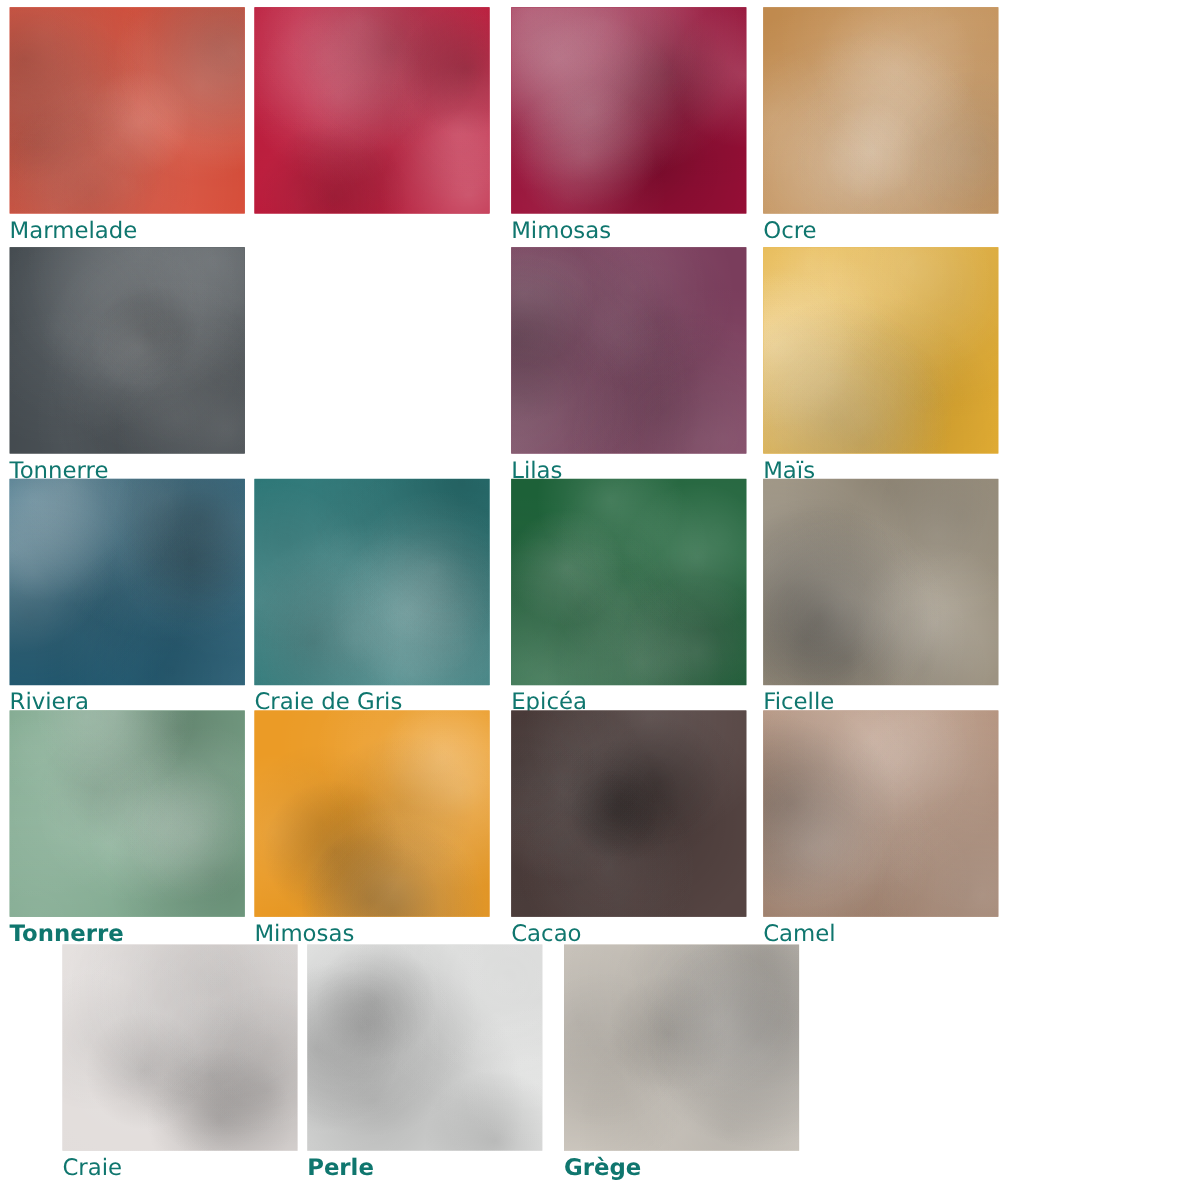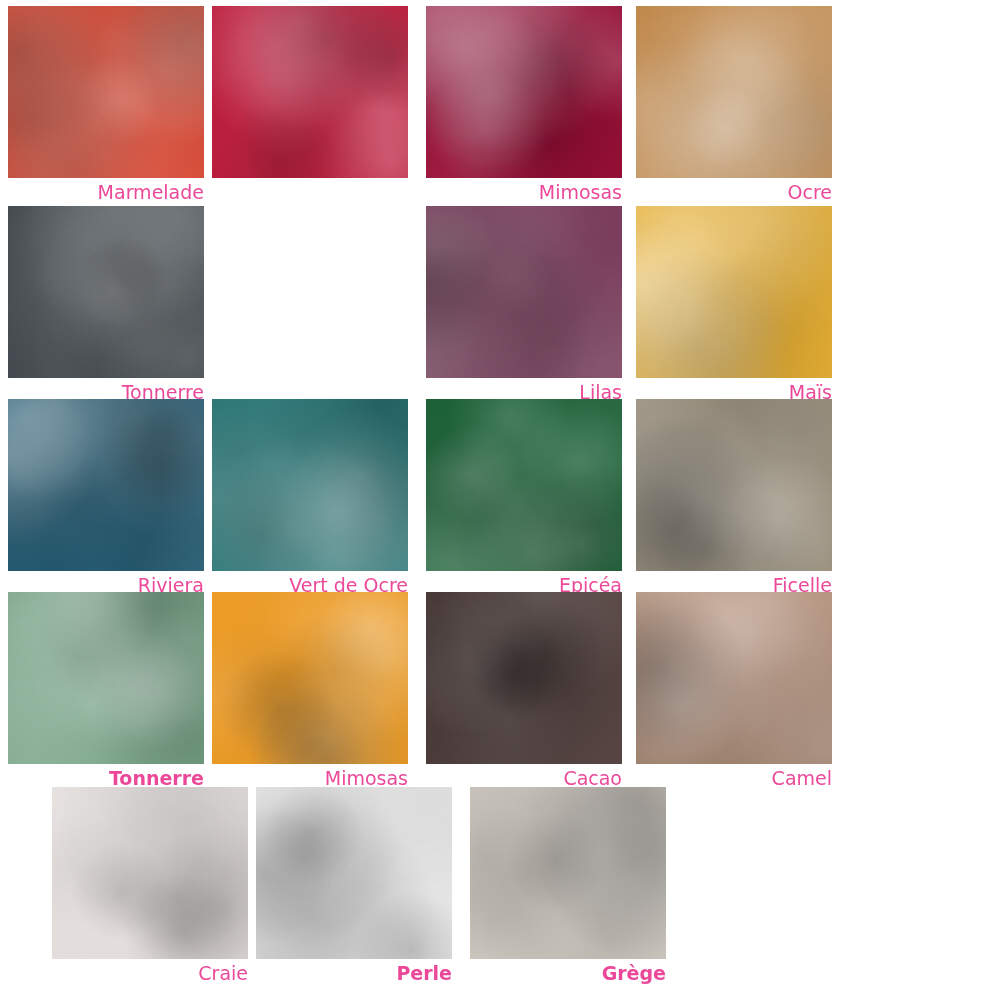--- a/index.html
+++ b/index.html
@@ -27,23 +27,23 @@
     height: 172px;
     position: relative;
     overflow: hidden;
   }
   .swatch .tex {
     position: absolute;
     inset: 0;
   }
   .label {
     display: block;
-    text-align: right;
+    text-align: left;
     font-size: 19px;
-    color: #ec4899;
+    color: #0f766e;
     line-height: 26px;
     padding-top: 1px;
     white-space: nowrap;
   }
   .label.bold {
     font-weight: bold;
   }
   
   .c0 { left: 8px; }
   .c1 { left: 212px; }
@@ -104,21 +104,21 @@
     <div class="swatch-cell c0 r2">
       <div class="swatch" style="background: rgb(26, 88, 114);">
         <div class="tex" style="background-image: radial-gradient(circle at 81% 19%, rgba(0, 0, 0, 0.173) 0%, rgba(0, 0, 0, 0) 34%), radial-gradient(circle at 68% 93%, rgba(0, 0, 0, 0.133) 0%, rgba(0, 0, 0, 0) 56%), radial-gradient(circle at 97% 21%, rgba(255, 255, 255, 0.13) 0%, rgba(255, 255, 255, 0) 49%), radial-gradient(circle at 10% 46%, rgba(255, 255, 255, 0.157) 0%, rgba(255, 255, 255, 0) 67%), radial-gradient(circle at 77% 39%, rgba(0, 0, 0, 0.18) 0%, rgba(0, 0, 0, 0) 32%), radial-gradient(circle at 10% 10%, rgba(255, 255, 255, 0.18) 0%, rgba(255, 255, 255, 0) 36%), radial-gradient(circle at 25% 3%, rgba(255, 255, 255, 0.192) 0%, rgba(255, 255, 255, 0) 45%), radial-gradient(circle at 67% 10%, rgba(255, 255, 255, 0.17) 0%, rgba(255, 255, 255, 0) 58%), radial-gradient(circle at 1% 34%, rgba(255, 255, 255, 0.204) 0%, rgba(255, 255, 255, 0) 39%), radial-gradient(circle at 97% 97%, rgba(255, 255, 255, 0.12) 0%, rgba(255, 255, 255, 0) 60%), radial-gradient(circle at 61% 13%, rgba(0, 0, 0, 0.153) 0%, rgba(0, 0, 0, 0) 67%), radial-gradient(circle at 9% 66%, rgba(0, 0, 0, 0.208) 0%, rgba(0, 0, 0, 0) 46%), radial-gradient(circle at 79% 51%, rgba(0, 0, 0, 0.106) 0%, rgba(0, 0, 0, 0) 60%), radial-gradient(circle at 24% 12%, rgba(0, 0, 0, 0.13) 0%, rgba(0, 0, 0, 0) 53%), linear-gradient(rgb(26, 88, 114), rgb(26, 88, 114));"></div>
       </div>
       <span class="label">Riviera</span>
     </div>
     <div class="swatch-cell c1 r2">
       <div class="swatch" style="background: rgb(44, 123, 123);">
         <div class="tex" style="background-image: radial-gradient(circle at 76% 44%, rgba(255, 255, 255, 0.125) 0%, rgba(255, 255, 255, 0) 37%), radial-gradient(circle at 65% 64%, rgba(255, 255, 255, 0.145) 0%, rgba(255, 255, 255, 0) 39%), radial-gradient(circle at 88% 2%, rgba(0, 0, 0, 0.192) 0%, rgba(0, 0, 0, 0) 54%), radial-gradient(circle at 13% 30%, rgba(0, 0, 0, 0.106) 0%, rgba(0, 0, 0, 0) 45%), radial-gradient(circle at 25% 79%, rgba(0, 0, 0, 0.18) 0%, rgba(0, 0, 0, 0) 37%), radial-gradient(circle at 37% 30%, rgba(255, 255, 255, 0.09) 0%, rgba(255, 255, 255, 0) 61%), radial-gradient(circle at 43% 78%, rgba(255, 255, 255, 0.153) 0%, rgba(255, 255, 255, 0) 56%), radial-gradient(circle at 67% 95%, rgba(255, 255, 255, 0.157) 0%, rgba(255, 255, 255, 0) 65%), radial-gradient(circle at 81% 53%, rgba(0, 0, 0, 0.06) 0%, rgba(0, 0, 0, 0) 44%), radial-gradient(circle at 3% 59%, rgba(255, 255, 255, 0.153) 0%, rgba(255, 255, 255, 0) 47%), radial-gradient(circle at 80% 77%, rgba(0, 0, 0, 0.125) 0%, rgba(0, 0, 0, 0) 46%), radial-gradient(circle at 89% 82%, rgba(255, 255, 255, 0.1) 0%, rgba(255, 255, 255, 0) 38%), radial-gradient(circle at 83% 70%, rgba(255, 255, 255, 0.055) 0%, rgba(255, 255, 255, 0) 69%), radial-gradient(circle at 80% 50%, rgba(0, 0, 0, 0.075) 0%, rgba(0, 0, 0, 0) 68%), linear-gradient(rgb(44, 123, 123), rgb(44, 123, 123));"></div>
       </div>
-      <span class="label">Vert de Ocre</span>
+      <span class="label">Craie de Gris</span>
     </div>
     <div class="swatch-cell c2 r2">
       <div class="swatch" style="background: rgb(29, 97, 56);">
         <div class="tex" style="background-image: radial-gradient(circle at 42% 10%, rgba(255, 255, 255, 0.14) 0%, rgba(255, 255, 255, 0) 32%), radial-gradient(circle at 0% 58%, rgba(0, 0, 0, 0.055) 0%, rgba(0, 0, 0, 0) 39%), radial-gradient(circle at 51% 34%, rgba(255, 255, 255, 0.063) 0%, rgba(255, 255, 255, 0) 44%), radial-gradient(circle at 5% 91%, rgba(255, 255, 255, 0.067) 0%, rgba(255, 255, 255, 0) 60%), radial-gradient(circle at 31% 61%, rgba(0, 0, 0, 0.106) 0%, rgba(0, 0, 0, 0) 50%), radial-gradient(circle at 16% 97%, rgba(255, 255, 255, 0.184) 0%, rgba(255, 255, 255, 0) 51%), radial-gradient(circle at 79% 38%, rgba(255, 255, 255, 0.14) 0%, rgba(255, 255, 255, 0) 33%), radial-gradient(circle at 55% 89%, rgba(255, 255, 255, 0.14) 0%, rgba(255, 255, 255, 0) 37%), radial-gradient(circle at 45% 58%, rgba(255, 255, 255, 0.075) 0%, rgba(255, 255, 255, 0) 36%), radial-gradient(circle at 89% 27%, rgba(255, 255, 255, 0.08) 0%, rgba(255, 255, 255, 0) 64%), radial-gradient(circle at 64% 99%, rgba(0, 0, 0, 0.14) 0%, rgba(0, 0, 0, 0) 51%), radial-gradient(circle at 79% 84%, rgba(255, 255, 255, 0.15) 0%, rgba(255, 255, 255, 0) 30%), radial-gradient(circle at 23% 43%, rgba(255, 255, 255, 0.192) 0%, rgba(255, 255, 255, 0) 27%), radial-gradient(circle at 81% 74%, rgba(0, 0, 0, 0.192) 0%, rgba(0, 0, 0, 0) 35%), linear-gradient(rgb(29, 97, 56), rgb(29, 97, 56));"></div>
       </div>
       <span class="label">Epicéa</span>
     </div>
     <div class="swatch-cell c3 r2">
       <div class="swatch" style="background: rgb(152, 142, 124);">
         <div class="tex" style="background-image: radial-gradient(circle at 87% 90%, rgba(255, 255, 255, 0.063) 0%, rgba(255, 255, 255, 0) 44%), radial-gradient(circle at 84% 18%, rgba(0, 0, 0, 0.07) 0%, rgba(0, 0, 0, 0) 33%), radial-gradient(circle at 23% 70%, rgba(0, 0, 0, 0.153) 0%, rgba(0, 0, 0, 0) 55%), radial-gradient(circle at 33% 63%, rgba(255, 255, 255, 0.165) 0%, rgba(255, 255, 255, 0) 50%), radial-gradient(circle at 37% 75%, rgba(255, 255, 255, 0.106) 0%, rgba(255, 255, 255, 0) 56%), radial-gradient(circle at 73% 70%, rgba(255, 255, 255, 0.204) 0%, rgba(255, 255, 255, 0) 36%), radial-gradient(circle at 68% 91%, rgba(0, 0, 0, 0.106) 0%, rgba(0, 0, 0, 0) 26%), radial-gradient(circle at 24% 66%, rgba(0, 0, 0, 0.192) 0%, rgba(0, 0, 0, 0) 49%), radial-gradient(circle at 2% 41%, rgba(255, 255, 255, 0.204) 0%, rgba(255, 255, 255, 0) 57%), radial-gradient(circle at 53% 6%, rgba(0, 0, 0, 0.09) 0%, rgba(0, 0, 0, 0) 46%), radial-gradient(circle at 35% 87%, rgba(0, 0, 0, 0.192) 0%, rgba(0, 0, 0, 0) 26%), radial-gradient(circle at 74% 27%, rgba(255, 255, 255, 0.133) 0%, rgba(255, 255, 255, 0) 39%), radial-gradient(circle at 11% 53%, rgba(0, 0, 0, 0.165) 0%, rgba(0, 0, 0, 0) 48%), radial-gradient(circle at 18% 78%, rgba(0, 0, 0, 0.17) 0%, rgba(0, 0, 0, 0) 25%), linear-gradient(rgb(152, 142, 124), rgb(152, 142, 124));"></div>

